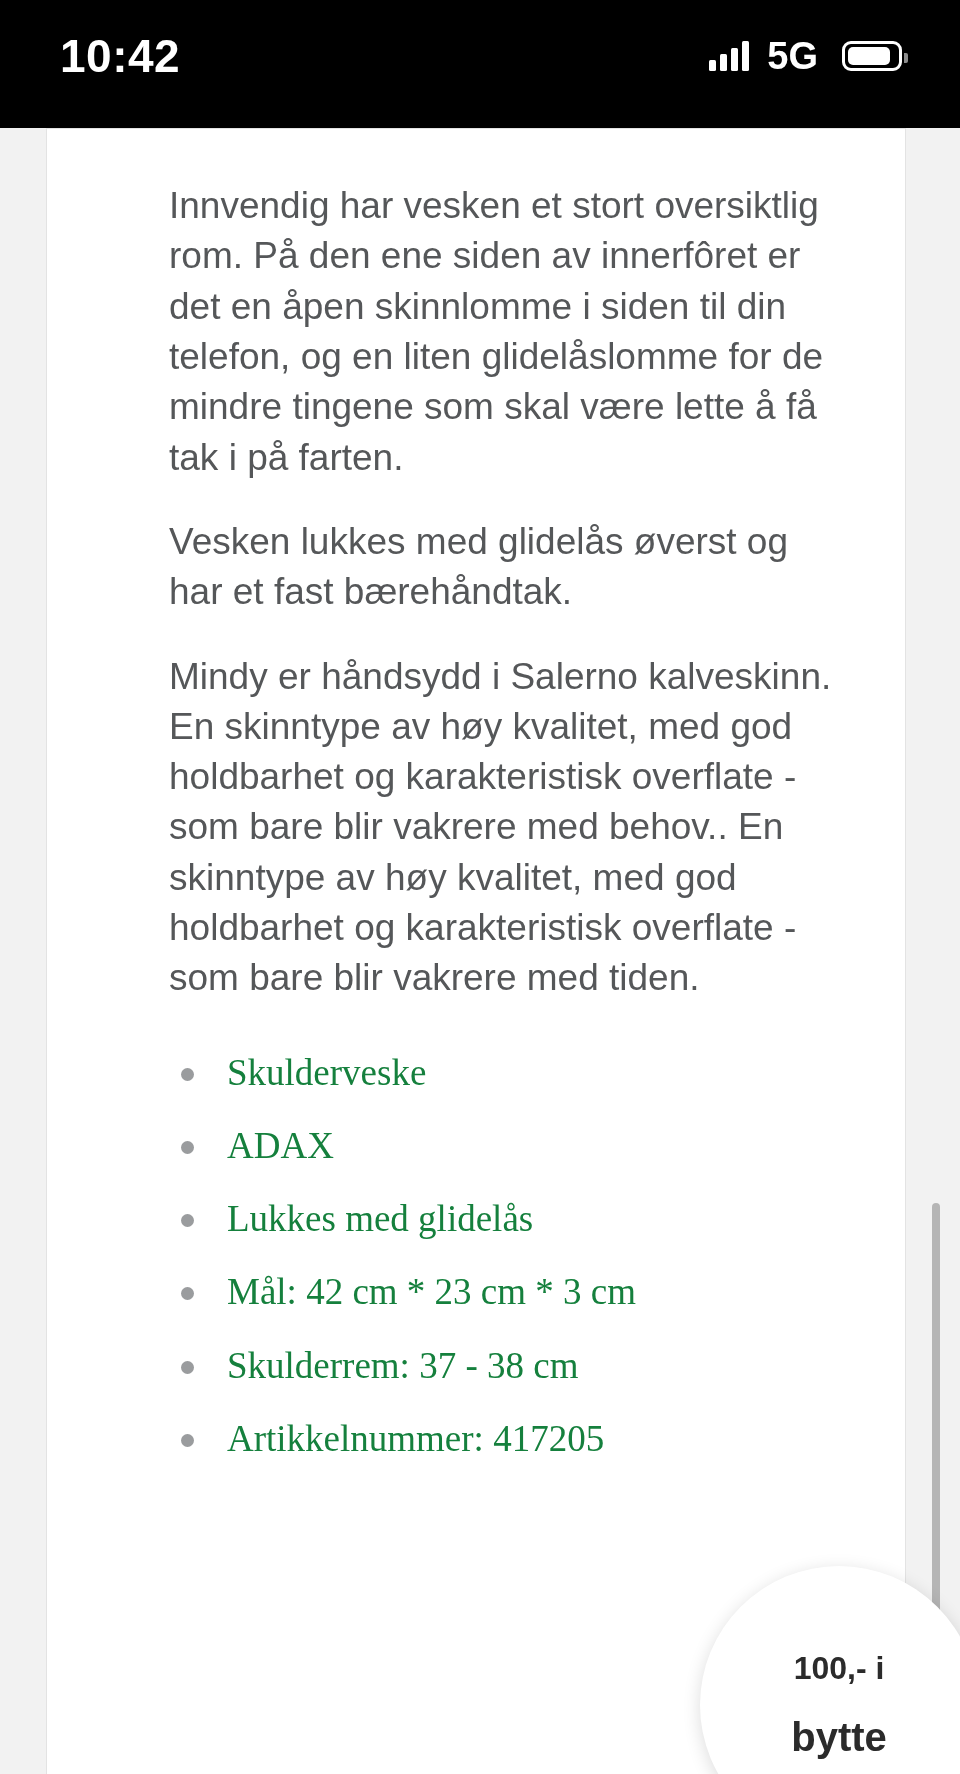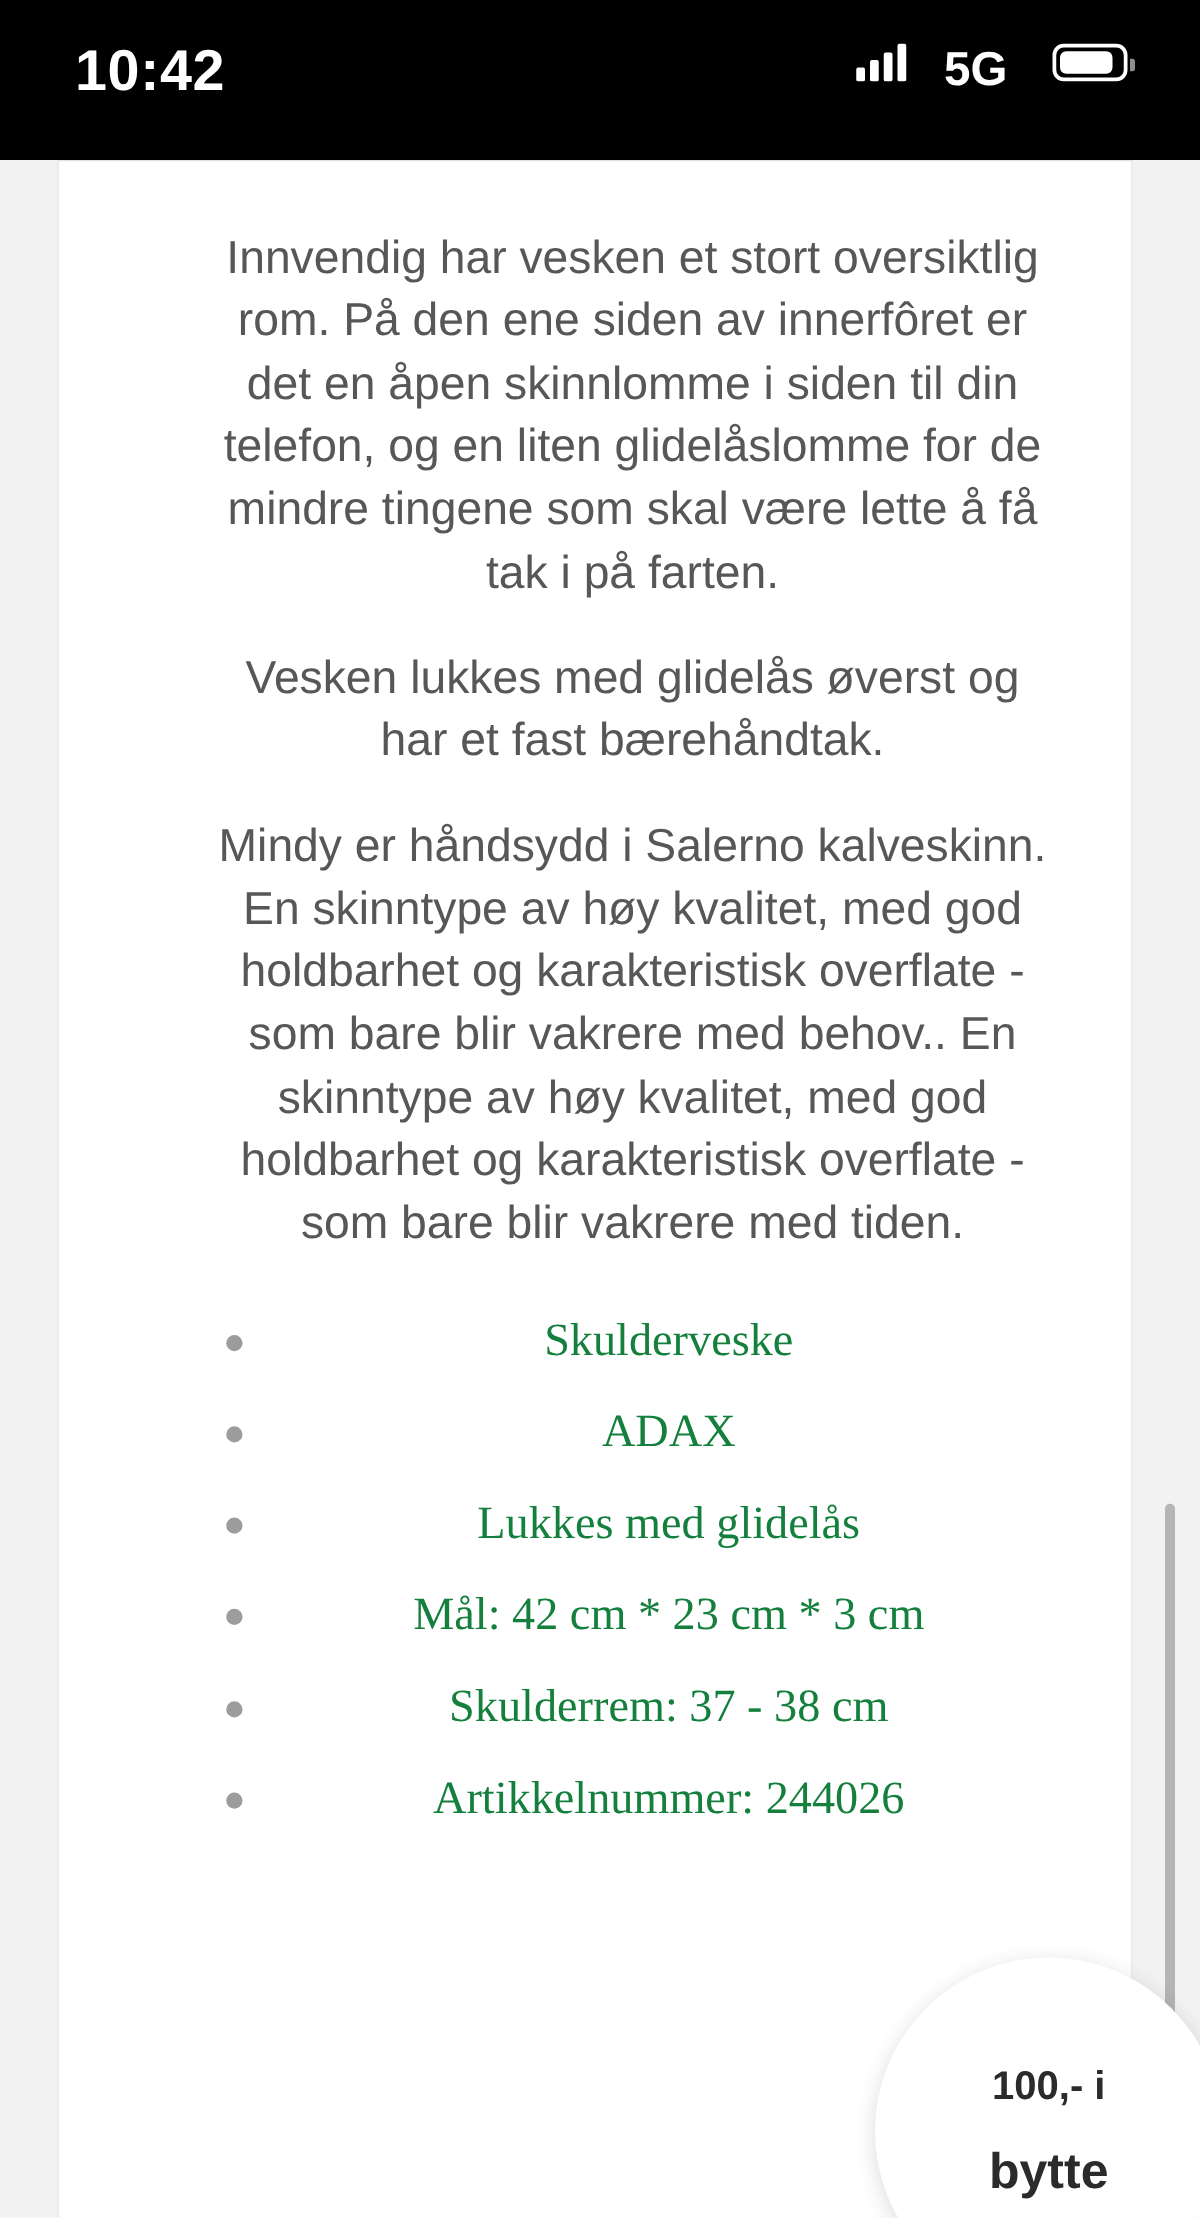--- a/index.html
+++ b/index.html
@@ -29,22 +29,22 @@
     z-index: 5;
   }
   .status-time {
     font-size: 46px;
     font-weight: bold;
     letter-spacing: 0.5px;
     line-height: 1;
   }
   .status-right {
     display: flex;
-    align-items: flex-start;
-    gap: 26px;
+    align-items: center;
+    gap: 14px;
   }
   .signal-bars {
     display: flex;
     align-items: flex-end;
     gap: 4px;
     height: 30px;
   }
   .signal-bars i {
     display: block;
     width: 7px;
@@ -105,21 +105,20 @@
     top: 0;
     width: 860px;
     bottom: -40px;
     background: #ffffff;
     border: 1px solid #e3e3e3;
     border-bottom: none;
     box-sizing: border-box;
   }
   .card-inner {
     padding: 52px 62px 0 122px;
-    text-align: center;
   }
 
   p.body-text {
     margin: 0 0 34px 0;
     font-size: 37px;
     line-height: 1.36;
     color: #555759;
     font-family: "Liberation Sans", sans-serif;
   }
   p.body-text:last-of-type { margin-bottom: 28px; }
@@ -227,21 +226,21 @@
       <p class="body-text">Vesken lukkes med glidelås øverst og har et fast bærehåndtak.</p>
       <p class="body-text">Mindy er håndsydd i Salerno kalveskinn. En skinntype av høy kvalitet, med god holdbarhet og karakteristisk overflate -  som bare blir vakrere med behov.. En skinntype av høy kvalitet, med god holdbarhet og karakteristisk overflate -  som bare blir vakrere med tiden.</p>
 
 
       <ul class="spec-list">
         <li>Skulderveske</li>
         <li>ADAX</li>
         <li>Lukkes med glidelås</li>
         <li>Mål: 42 cm * 23 cm * 3 cm</li>
         <li>Skulderrem: 37 - 38 cm</li>
-        <li>Artikkelnummer: 244026</li>
+        <li>Artikkelnummer: 417205</li>
       </ul>
 
     </div>
   </div>
 
   <div class="scrollbar-track">
     <div class="scrollbar-thumb"></div>
   </div>
 
   <div class="floating-badge">

